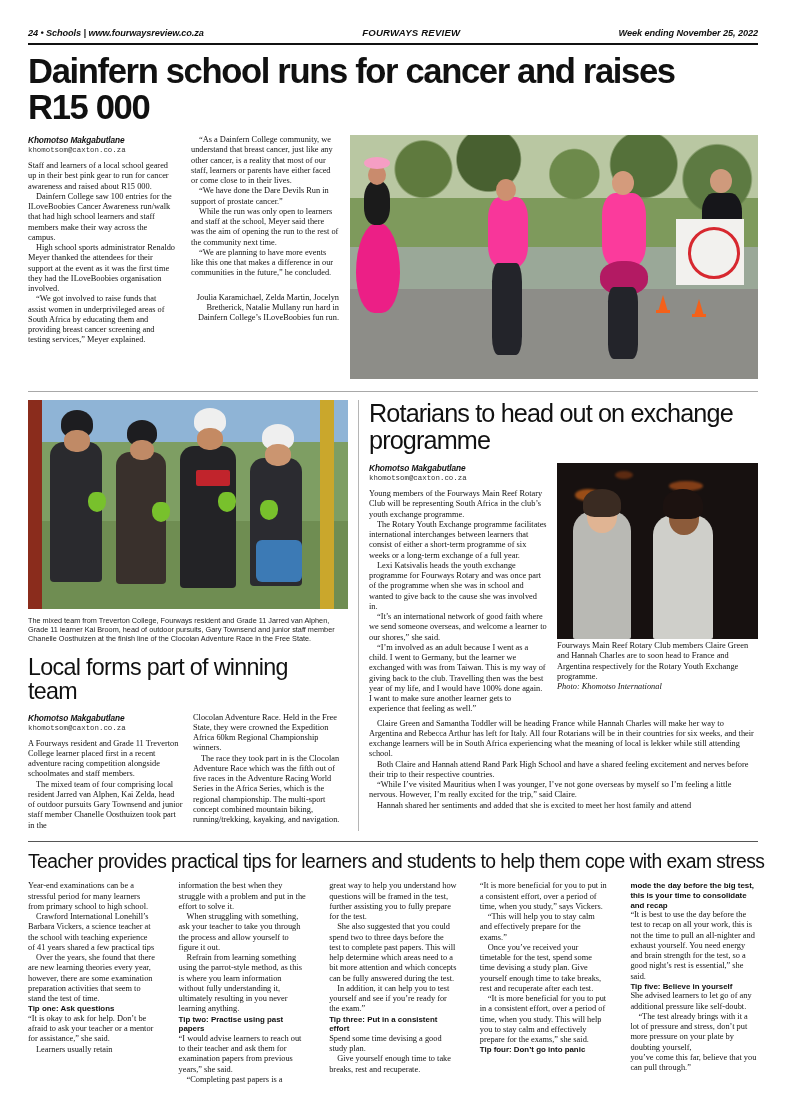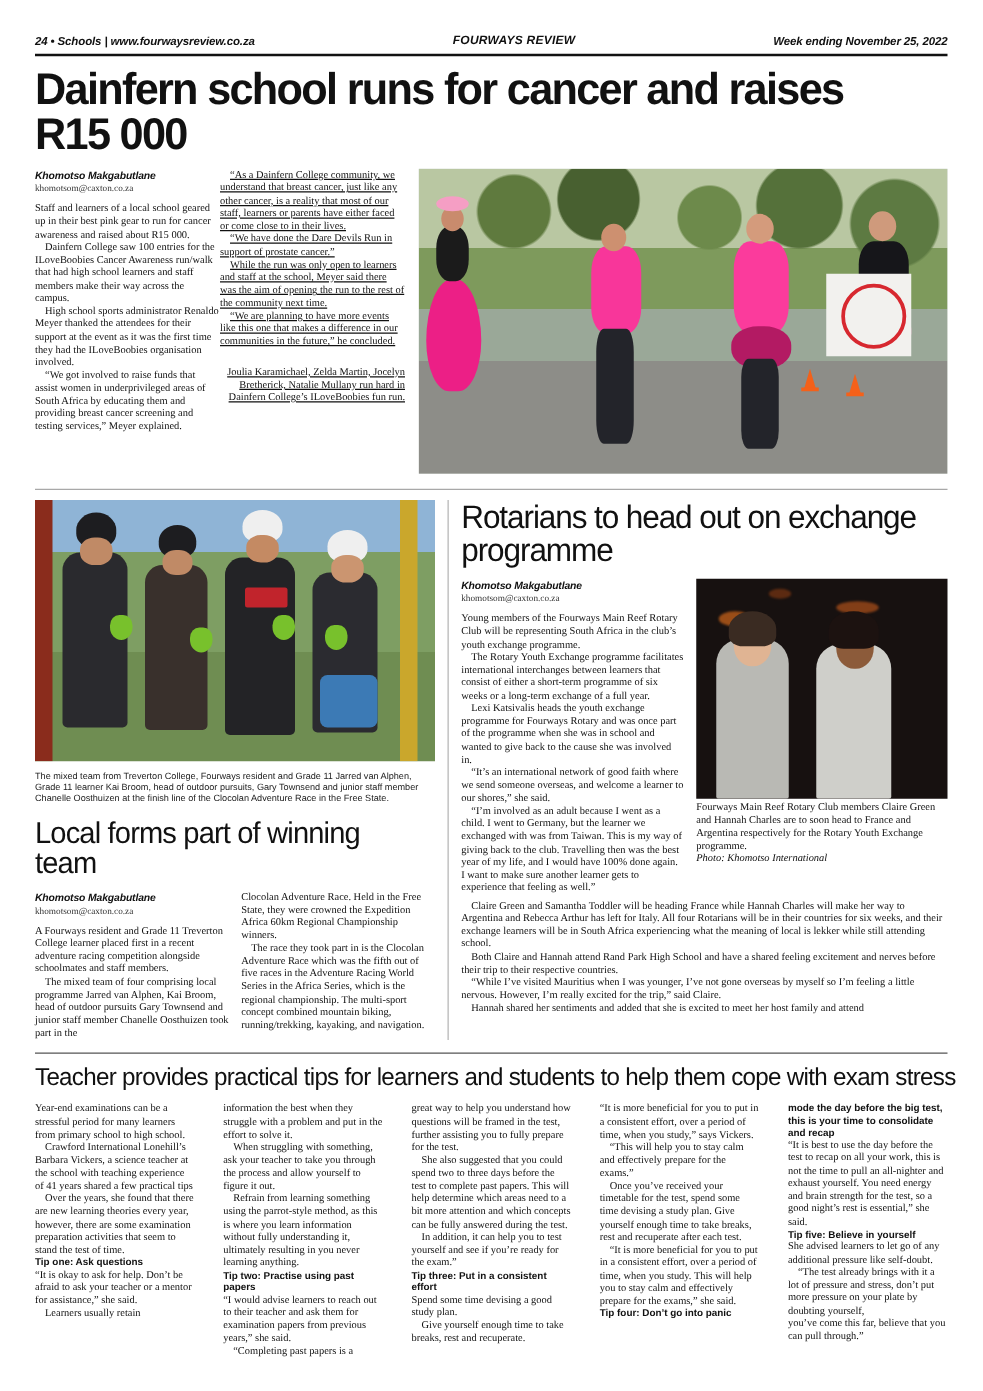--- a/index.html
+++ b/index.html
@@ -39,21 +39,21 @@
   }
   .headline-wide{
     font-family:"Liberation Sans", sans-serif;
     font-weight:normal;font-size:19.6px;line-height:1.05;letter-spacing:-0.55px;color:#111;
     margin:0;white-space:nowrap;transform:scaleX(0.985);transform-origin:left center;
   }
 
   
   .byline{font-family:"Liberation Sans", sans-serif;font-weight:bold;font-style:italic;
           font-size:8.3px;letter-spacing:-0.1px;color:#111;margin:0 0 1px 0;}
-  .byline-mail{font-family:Liberation Serif, serif;font-weight:normal;
+  .byline-mail{font-family:Liberation Mono, monospace;font-weight:normal;
           font-size:7.4px;color:#333;margin:0 0 7px 0;}
 
   
   .col p{
     margin:0;font-size:8.35px;line-height:10.25px;text-align:left;
     font-family:"Liberation Serif", serif;color:#111;
   }
   .col p.ind{text-indent:8px;}
   .col p.tip{font-family:"Liberation Sans", sans-serif;font-weight:bold;font-size:7.9px;
              line-height:9.6px;text-indent:0;}
@@ -110,21 +110,21 @@
 
     <div class="col" style="width:148px;flex:0 0 148px;">
       <div class="byline">Khomotso Makgabutlane</div>
       <div class="byline-mail">khomotsom@caxton.co.za</div>
       <p>Staff and learners of a local school geared up in their best pink gear to run for cancer awareness and raised about R15 000.</p>
       <p class="ind">Dainfern College saw 100 entries for the ILoveBoobies Cancer Awareness run/walk that had high school learners and staff members make their way across the campus.</p>
       <p class="ind">High school sports administrator Renaldo Meyer thanked the attendees for their support at the event as it was the first time they had the ILoveBoobies organisation involved.</p>
       <p class="ind">“We got involved to raise funds that assist women in underprivileged areas of South Africa by educating them and providing breast cancer screening and testing services,” Meyer explained.</p>
     </div>
 
-    <div class="col" style="width:148px;flex:0 0 148px;margin-left:0;text-decoration:underline;">
+    <div class="col" style="width:148px;flex:0 0 148px;margin-left:15px;">
       <p class="ind">“As a Dainfern College community, we understand that breast cancer, just like any other cancer, is a reality that most of our staff, learners or parents have either faced or come close to in their lives.</p>
       <p class="ind">“We have done the Dare Devils Run in support of prostate cancer.”</p>
       <p class="ind">While the run was only open to learners and staff at the school, Meyer said there was the aim of opening the run to the rest of the community next time.</p>
       <p class="ind">“We are planning to have more events like this one that makes a difference in our communities in the future,” he concluded.</p>
       <p class="caption right" style="margin-top:14px;">Joulia Karamichael, Zelda Martin, Jocelyn Bretherick, Natalie Mullany run hard in Dainfern College’s ILoveBoobies fun run.</p>
     </div>
 
     <div class="photo ph-run" style="flex:1;height:244px;margin-left:11px;">
       <div class="sky"></div>
 
@@ -185,21 +185,21 @@
 
       <p class="caption" style="margin-top:7px;">The mixed team from Treverton College, Fourways resident and Grade 11 Jarred van Alphen, Grade 11 learner Kai Broom, head of outdoor pursuits, Gary Townsend and junior staff member Chanelle Oosthuizen at the finish line of the Clocolan Adventure Race in the Free State.</p>
 
       <h2 class="headline-md" style="margin-top:11px;">Local forms part of winning team</h2>
 
       <div class="cols" style="margin-top:9px;">
         <div class="col">
           <div class="byline">Khomotso Makgabutlane</div>
           <div class="byline-mail">khomotsom@caxton.co.za</div>
           <p>A Fourways resident and Grade 11 Treverton College learner placed first in a recent adventure racing competition alongside schoolmates and staff members.</p>
-          <p class="ind">The mixed team of four comprising local programme Jarred van Alphen, Kai Broom, head of outdoor pursuits Gary Townsend and junior staff member Chanelle Oosthuizen took part in the</p>
+          <p class="ind">The mixed team of four comprising local resident Jarred van Alphen, Kai Zelda, head of outdoor pursuits Gary Townsend and junior staff member Chanelle Oosthuizen took part in the</p>
         </div>
         <div class="col">
           <p>Clocolan Adventure Race. Held in the Free State, they were crowned the Expedition Africa 60km Regional Championship winners.</p>
           <p class="ind">The race they took part in is the Clocolan Adventure Race which was the fifth out of five races in the Adventure Racing World Series in the Africa Series, which is the regional championship. The multi-sport concept combined mountain biking, running/trekking, kayaking, and navigation.</p>
         </div>
       </div>
     </div>
 
     <div class="vr" style="margin:0 10px;"></div>
 

